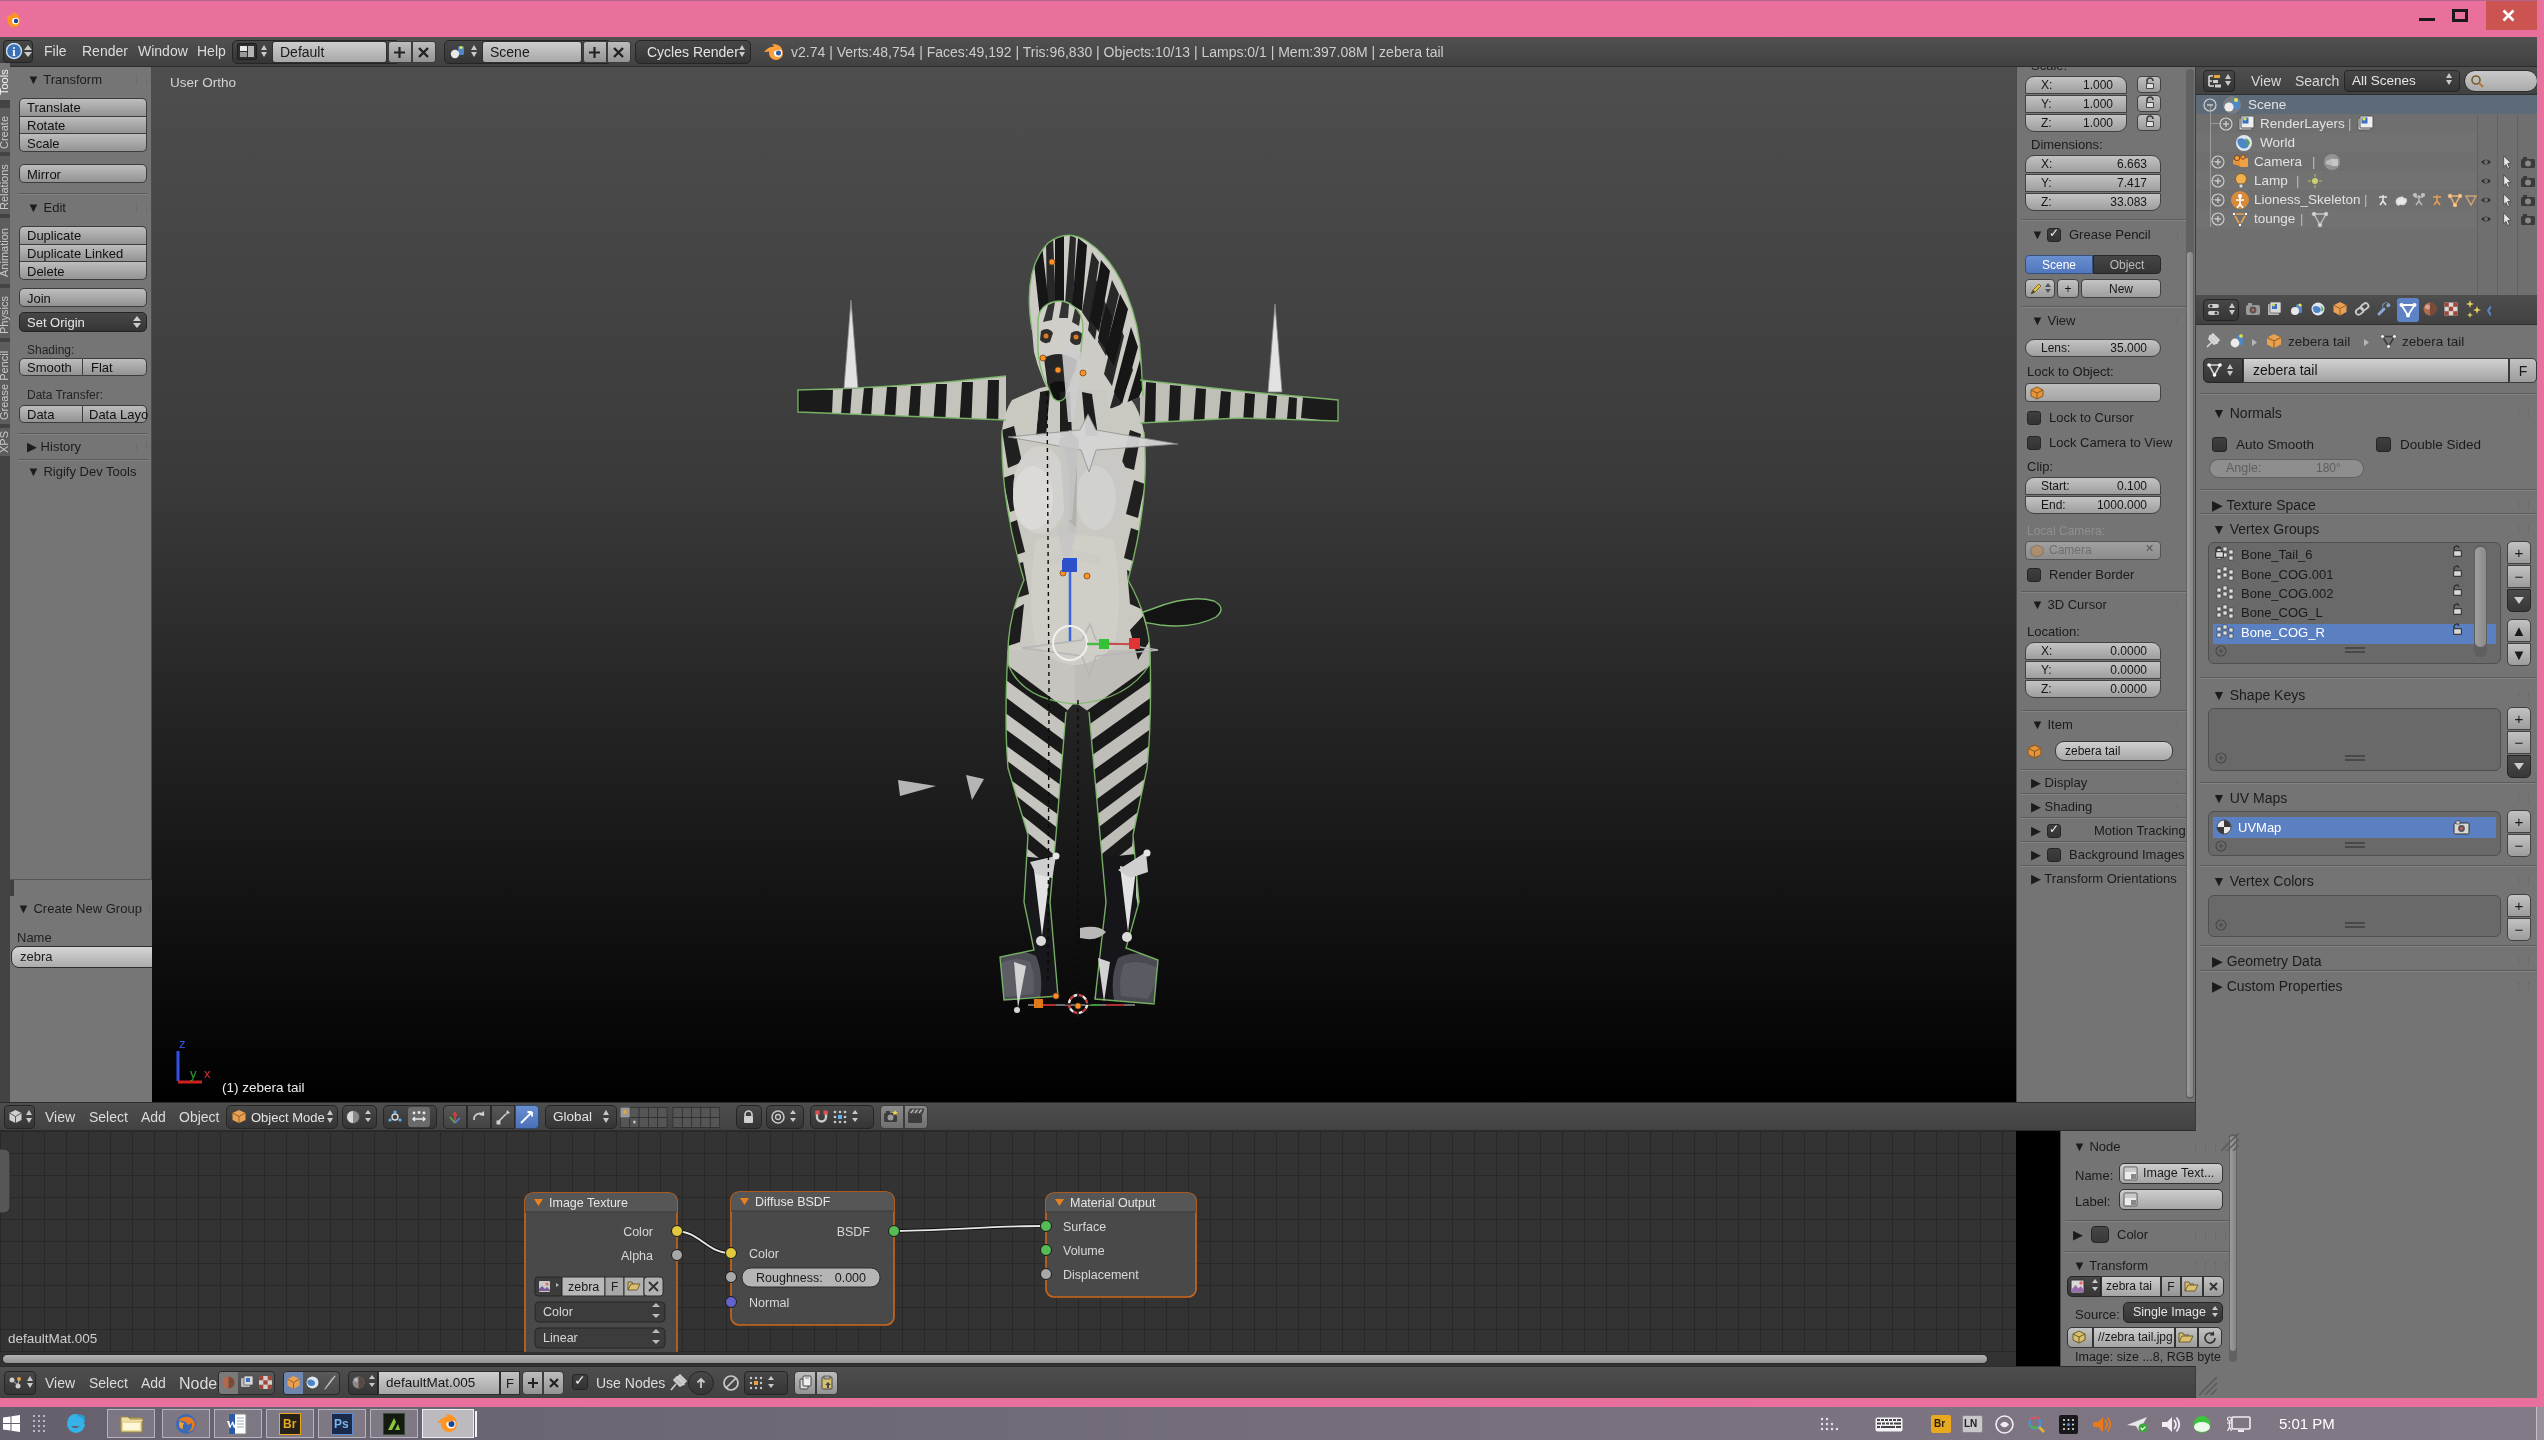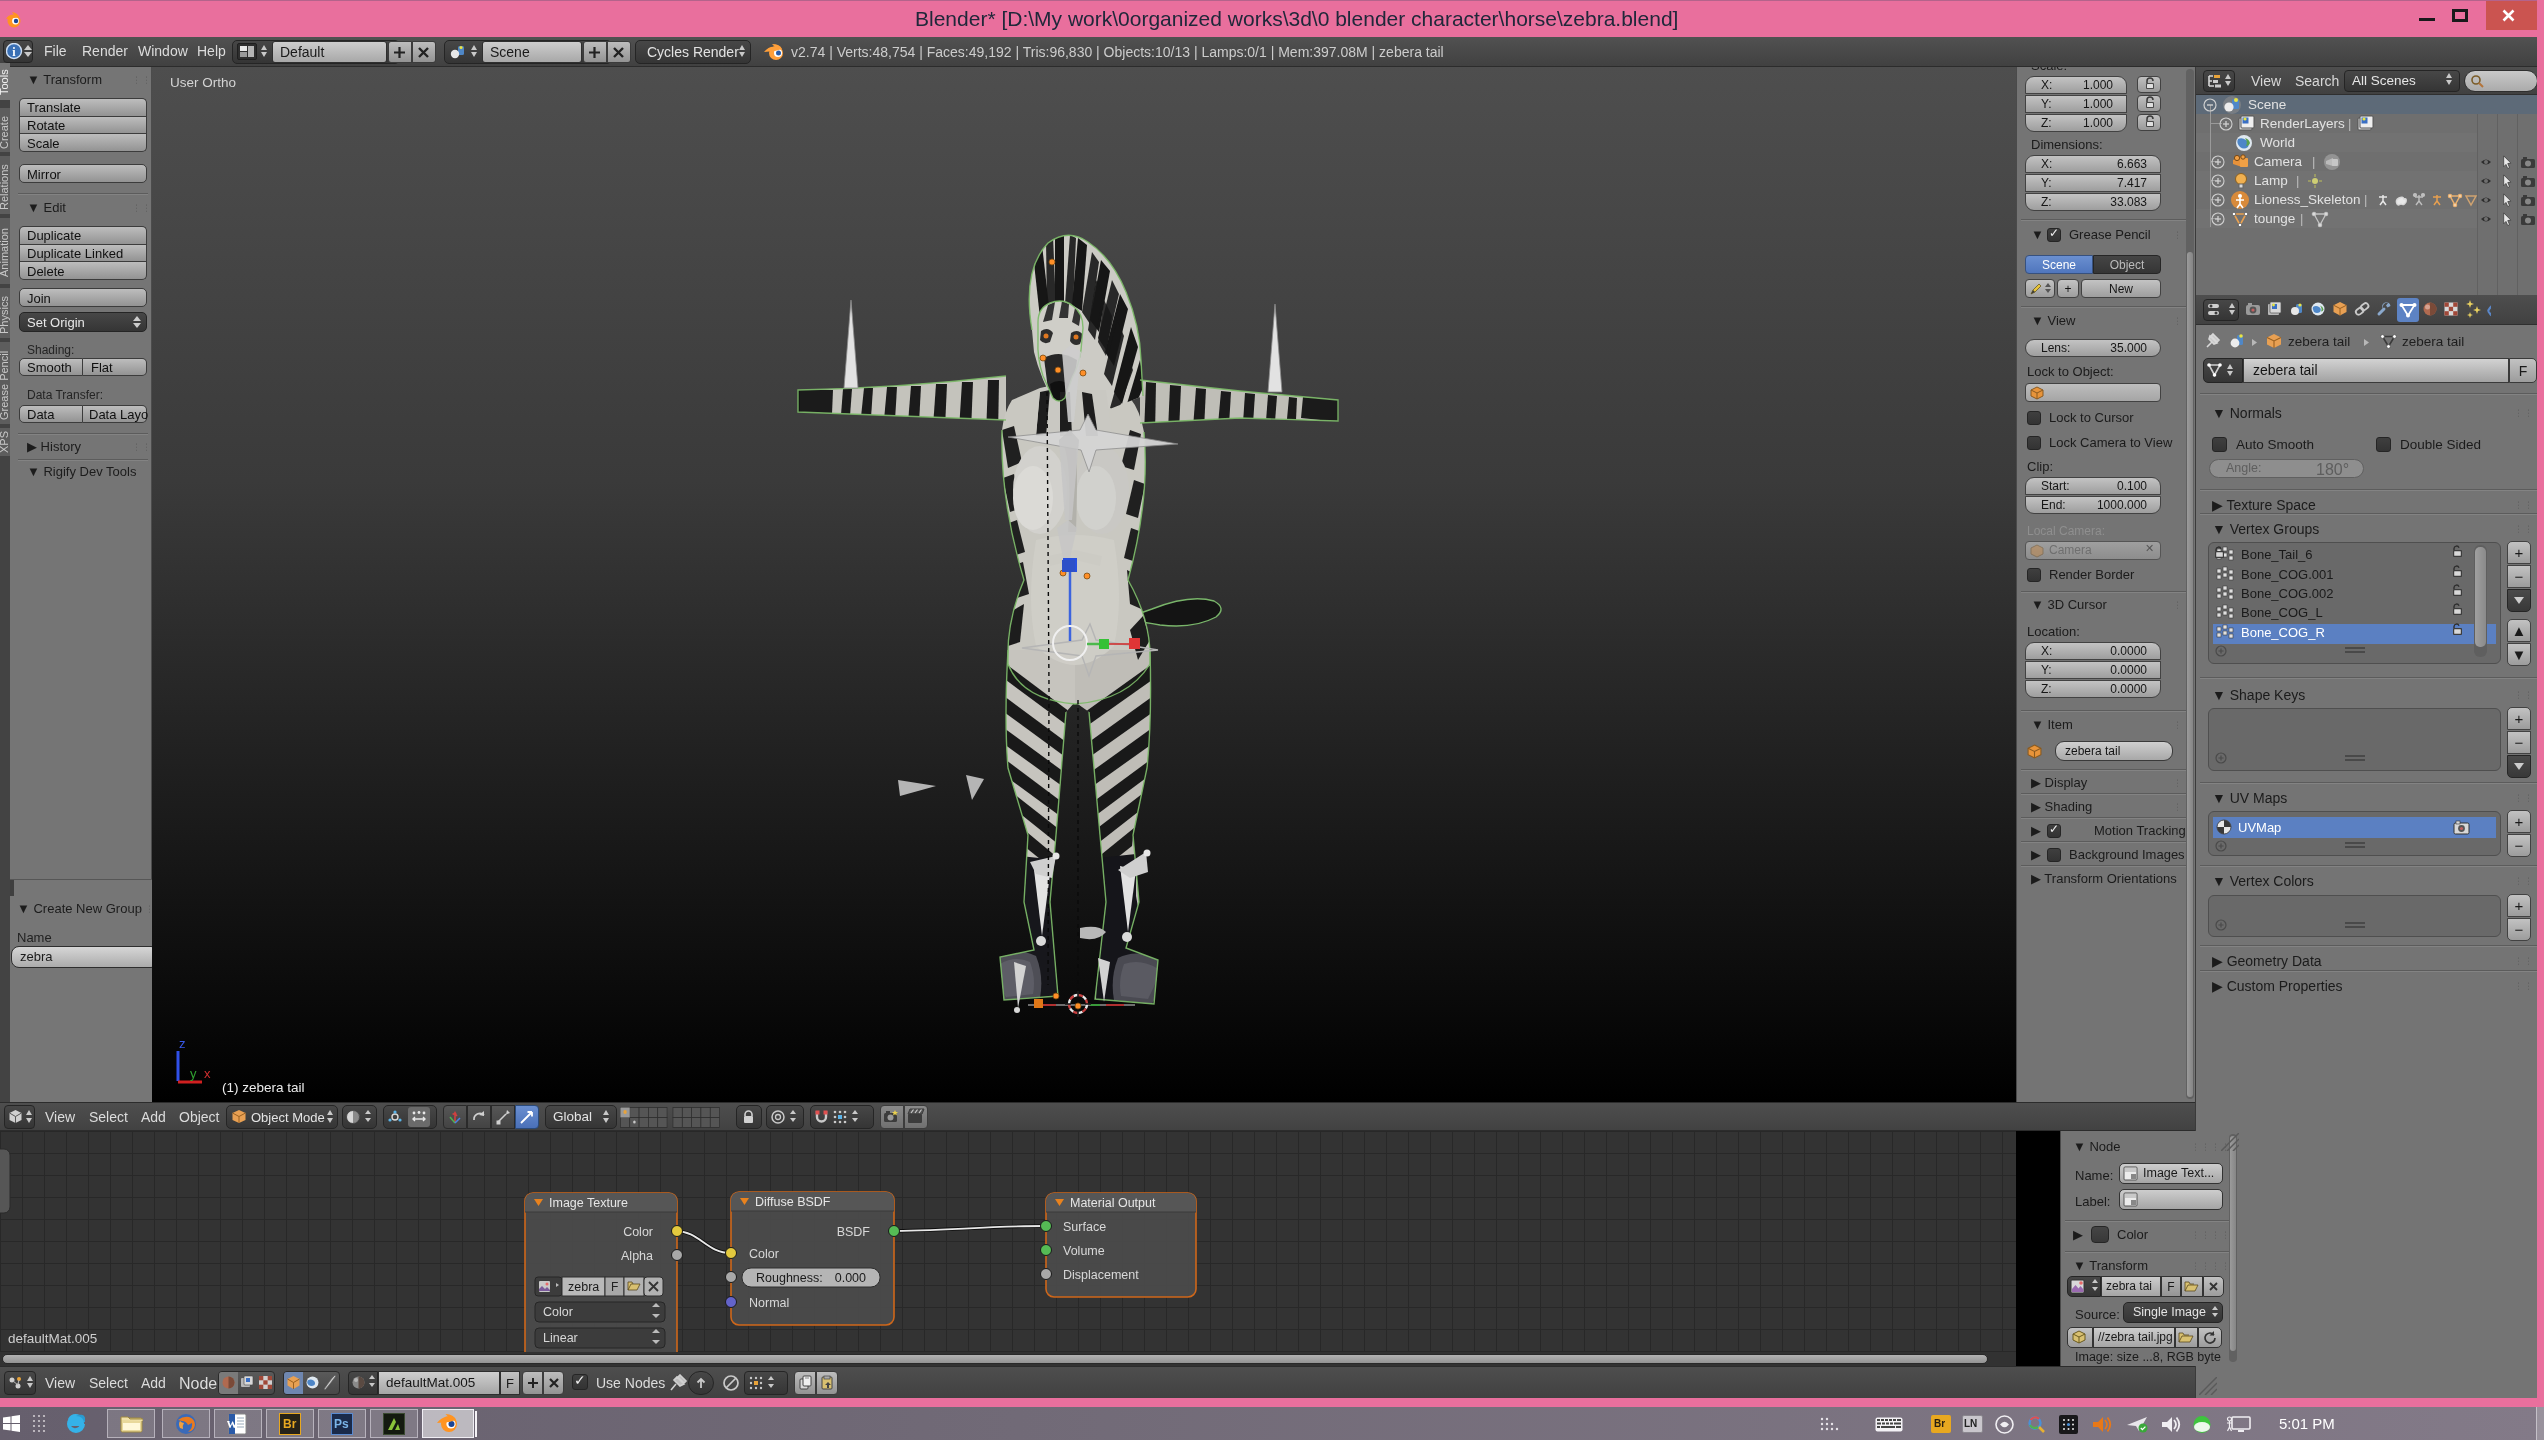--- a/index.html
+++ b/index.html
@@ -22,21 +22,20 @@
 <body>
 <div id="root">
 
 <div class="abs" style="left:0;top:0;width:2544px;height:37px;background:#e96f9d;border-top:1px solid #b4638b;">
   <svg class="abs" style="left:4px;top:9px" width="20" height="20" viewBox="0 0 20 20">
     <circle cx="10" cy="11" r="6.5" fill="#ff9422"></circle>
     <circle cx="11.5" cy="11" r="3.4" fill="#fff"></circle>
     <circle cx="12" cy="11" r="2.2" fill="#1b4596"></circle>
     <path d="M2 9 Q5 4 10 5 L8 2 Q14 3 15 7 L10 8 Z" fill="#ff9422"></path>
   </svg>
-  <div class="abs txt" style="left:915px;top:6px;font-size:21px;color:#20283a;">Blender* [D:\My work\0organized works\3d\0 blender character\horse\zebra.blend]</div>
   <div class="abs" style="left:2419px;top:17px;width:16px;height:3px;background:#19191b;"></div>
   <div class="abs" style="left:2452px;top:8px;width:16px;height:13px;border:3px solid #19191b;"></div>
   <div class="abs" style="left:2486px;top:0;width:52px;height:29px;background:#cb5450;"></div>
   <svg class="abs" style="left:2502px;top:8px" width="13" height="13" viewBox="0 0 13 13">
         <path d="M1.5 1.5 L11.5 11.5 M11.5 1.5 L1.5 11.5" stroke="#fff" stroke-width="2.6"></path>
       </svg>
 </div>
 
 <div class="abs" style="left:0;top:37px;width:2544px;height:30px;background:linear-gradient(#515151,#414141);border-bottom:1px solid #2c2c2c;">
   <div class="dd abs" style="left:3px;top:3px;width:30px;height:23px;"></div>
@@ -1011,21 +1010,21 @@
   <div class="sep abs" style="left:4px;top:98px;width:340px;"></div>
 
   <div class="hdrD" style="left:16px;top:110px;font-size:14px;">▼ Normals</div>
   <div class="abs dots" style="left:318px;top:113px;">⋮⋮⋮⋮</div>
   <div class="chk abs" style="left:16px;top:142px;width:15px;height:15px;"></div>
   <div class="hdrD" style="left:40px;top:142px;font-size:13.5px;">Auto Smooth</div>
   <div class="chk abs" style="left:180px;top:142px;width:15px;height:15px;"></div>
   <div class="hdrD" style="left:204px;top:142px;font-size:13.5px;">Double Sided</div>
   <div class="abs" style="left:13px;top:164px;width:155px;height:19px;background:#8e8e8e;border:1px solid #606060;border-radius:10px;"></div>
   <div class="abs txt" style="left:30px;top:166px;font-size:12.5px;color:#5e5e5e;">Angle:</div>
-  <div class="abs txt" style="left:120px;top:166px;font-size:16px;color:#5e5e5e;">180°</div>
+  <div class="abs txt" style="left:120px;top:166px;font-size:12px;color:#5e5e5e;">180°</div>
   <div class="sep abs" style="left:4px;top:194px;width:340px;"></div>
   <div class="hdrD" style="left:16px;top:202px;font-size:14px;">▶ Texture Space</div>
   <div class="abs dots" style="left:318px;top:205px;">⋮⋮⋮⋮</div>
   <div class="sep abs" style="left:4px;top:218px;width:340px;"></div>
   <div class="hdrD" style="left:16px;top:226px;font-size:14px;">▼ Vertex Groups</div>
   <div class="abs dots" style="left:318px;top:229px;">⋮⋮⋮⋮</div>
 
   <div class="plist" style="left:12px;top:247px;width:293px;height:122px;"></div>
   <div class="abs" style="left:17px;top:329px;width:283px;height:20px;background:#5b80c2;"></div>
   <svg class="abs" style="left:17px;top:250px" width="283" height="112" viewBox="0 0 283 112">

